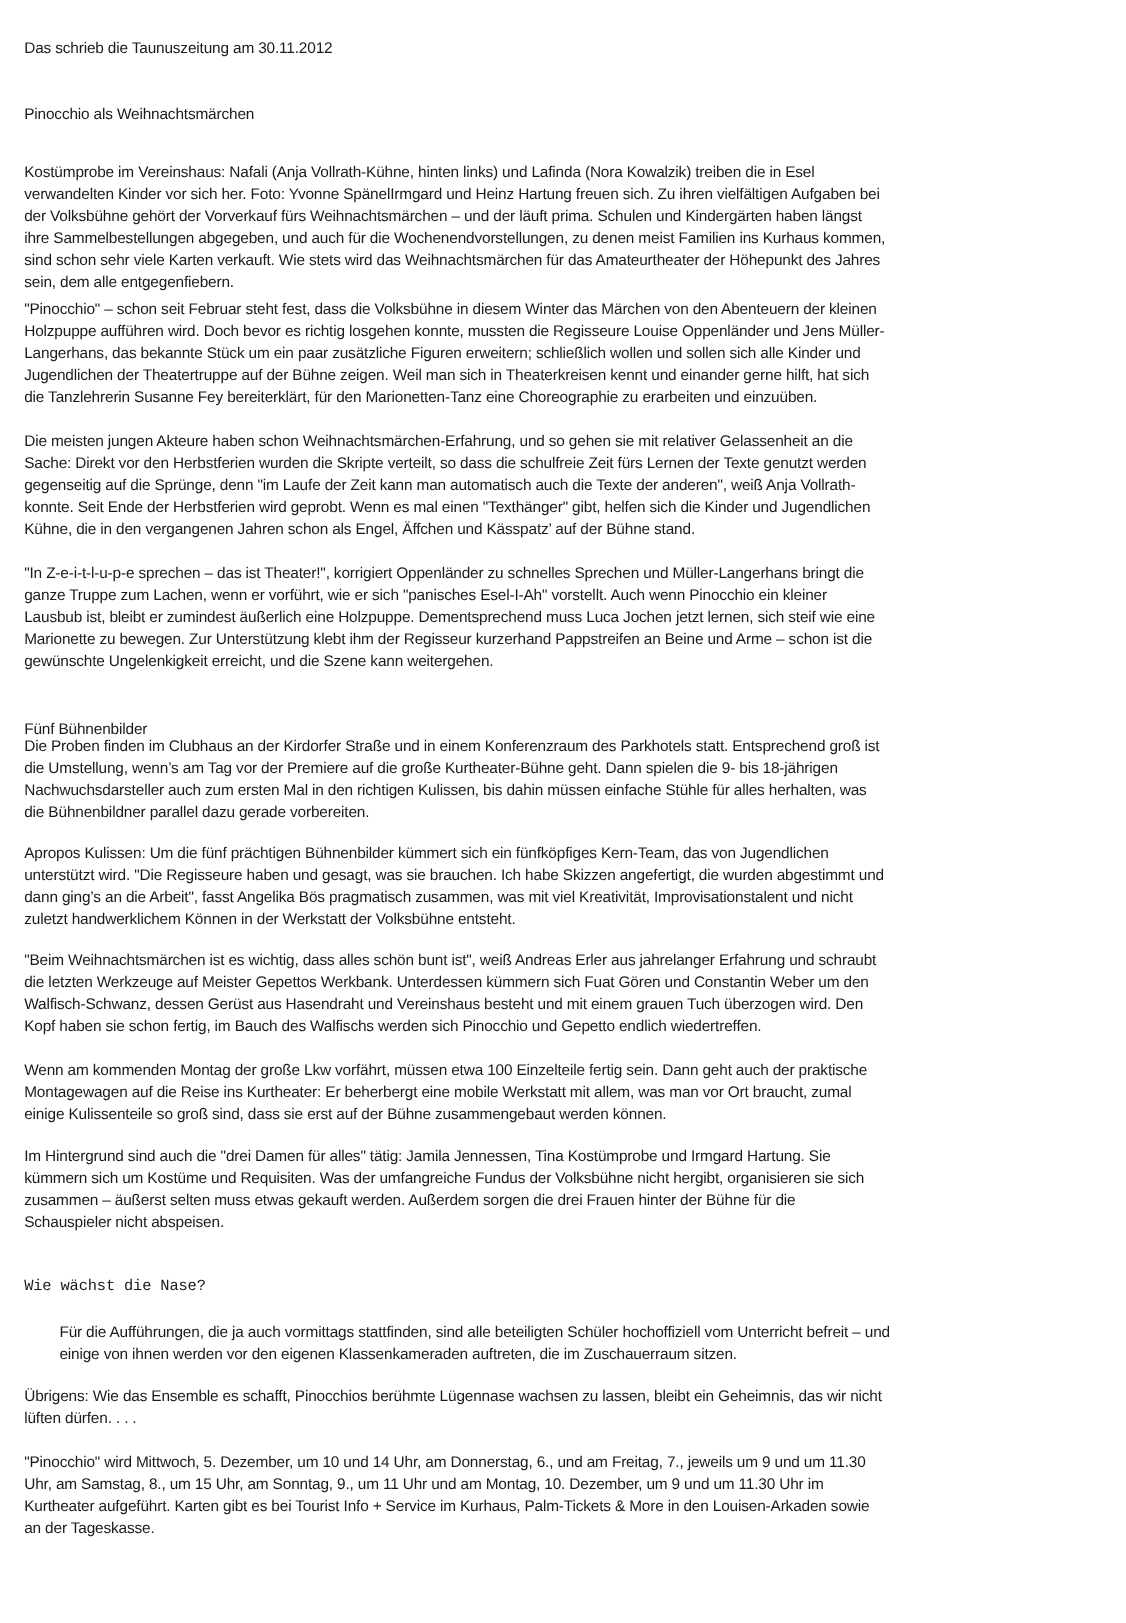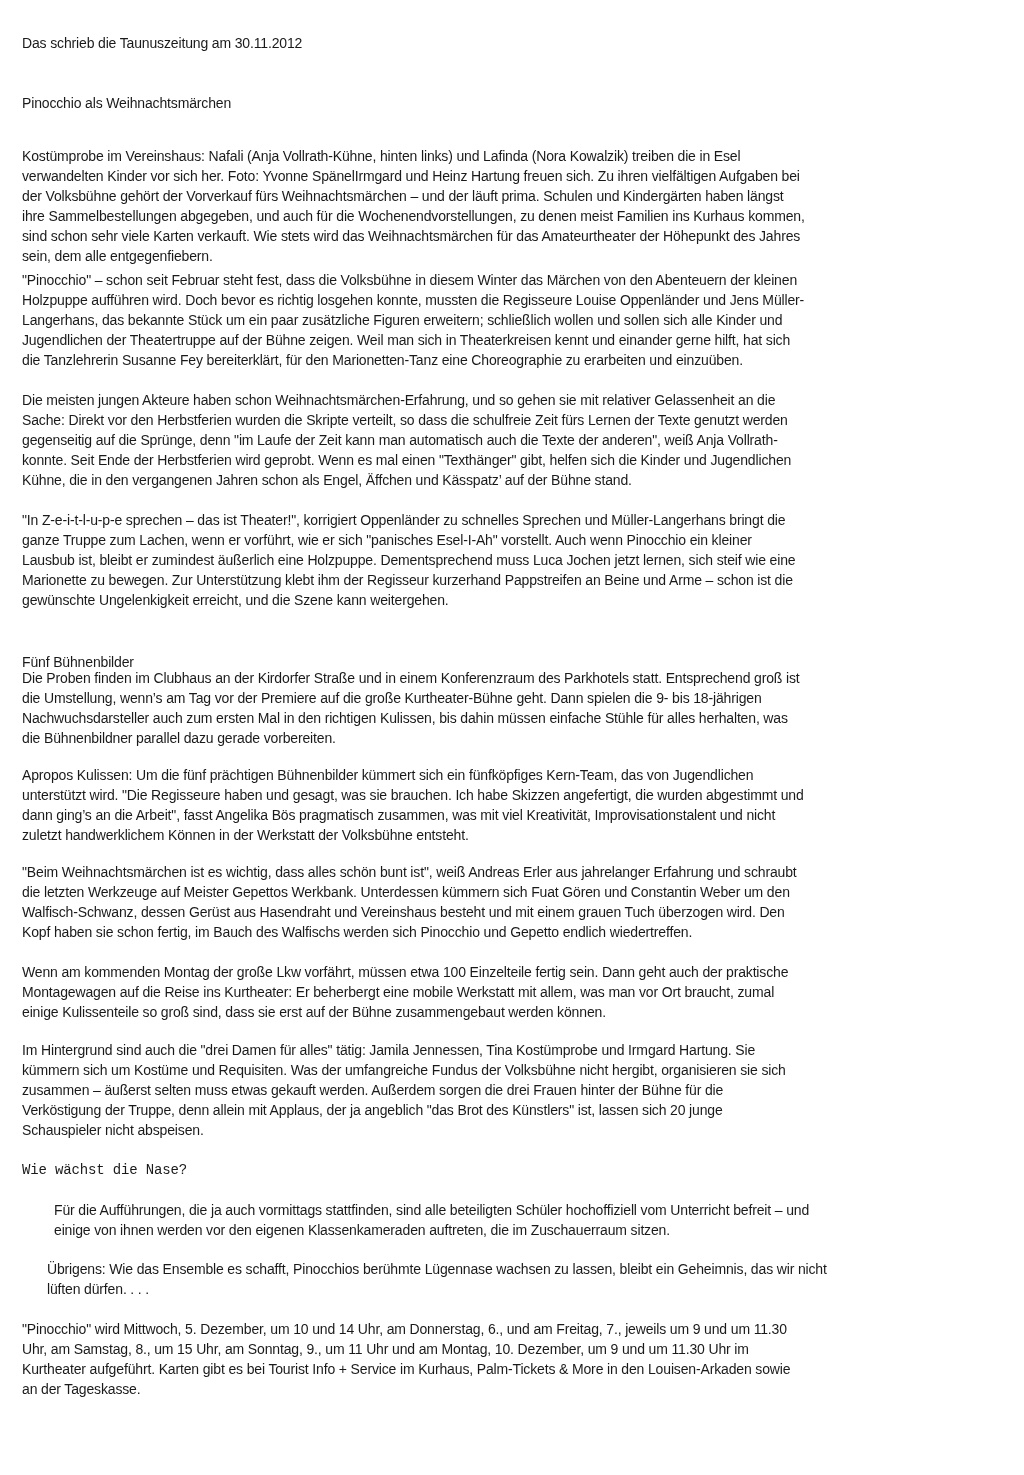--- a/index.html
+++ b/index.html
@@ -89,34 +89,33 @@
   <div class="block" style="top:962px;">
     <span class="line">Wenn am kommenden Montag der große Lkw vorfährt, müssen etwa 100 Einzelteile fertig sein. Dann geht auch der praktische</span>
     <span class="line">Montagewagen auf die Reise ins Kurtheater: Er beherbergt eine mobile Werkstatt mit allem, was man vor Ort braucht, zumal</span>
     <span class="line">einige Kulissenteile so groß sind, dass sie erst auf der Bühne zusammengebaut werden können.</span>
   </div>
 
   <div class="block" style="top:1040px;">
     <span class="line">Im Hintergrund sind auch die "drei Damen für alles" tätig: Jamila Jennessen, Tina Kostümprobe und Irmgard Hartung. Sie</span>
     <span class="line">kümmern sich um Kostüme und Requisiten. Was der umfangreiche Fundus der Volksbühne nicht hergibt, organisieren sie sich</span>
     <span class="line">zusammen – äußerst selten muss etwas gekauft werden. Außerdem sorgen die drei Frauen hinter der Bühne für die</span>
-    <span class="line">Verköstigung der Truppe, denn allein mit Applaus, der ja angeblich "das Brot des Künstlers" ist, lassen sich 20 junge</span>
     <span class="line">Schauspieler nicht abspeisen.</span>
   </div>
 
   <div class="block" style="top:1160px;font-family:Liberation Mono, monospace;">
     <span class="line">Wie wächst die Nase?</span>
   </div>
 
   <div class="block" style="top:1200px;margin-left:32px;">
     <span class="line">Für die Aufführungen, die ja auch vormittags stattfinden, sind alle beteiligten Schüler hochoffiziell vom Unterricht befreit – und</span>
     <span class="line">einige von ihnen werden vor den eigenen Klassenkameraden auftreten, die im Zuschauerraum sitzen.</span>
   </div>
 
-  <div class="block" style="top:1259px;margin-left:25px;">
+  <div class="block" style="top:1259px;">
     <span class="line">Übrigens: Wie das Ensemble es schafft, Pinocchios berühmte Lügennase wachsen zu lassen, bleibt ein Geheimnis, das wir nicht</span>
     <span class="line">lüften dürfen. . . .</span>
   </div>
 
   <div class="block" style="top:1319px;">
     <span class="line">"Pinocchio" wird Mittwoch, 5. Dezember, um 10 und 14 Uhr, am Donnerstag, 6., und am Freitag, 7., jeweils um 9 und um 11.30</span>
     <span class="line">Uhr, am Samstag, 8., um 15 Uhr, am Sonntag, 9., um 11 Uhr und am Montag, 10. Dezember, um 9 und um 11.30 Uhr im</span>
     <span class="line">Kurtheater aufgeführt. Karten gibt es bei Tourist Info + Service im Kurhaus, Palm-Tickets &amp; More in den Louisen-Arkaden sowie</span>
     <span class="line">an der Tageskasse.</span>
   </div>

